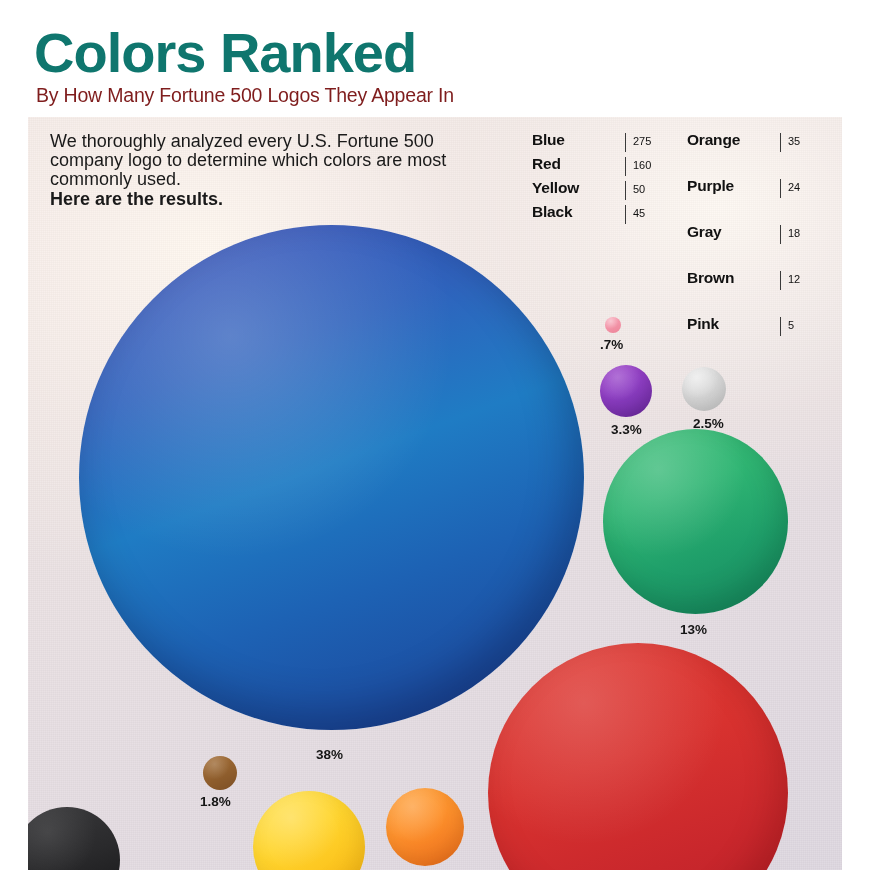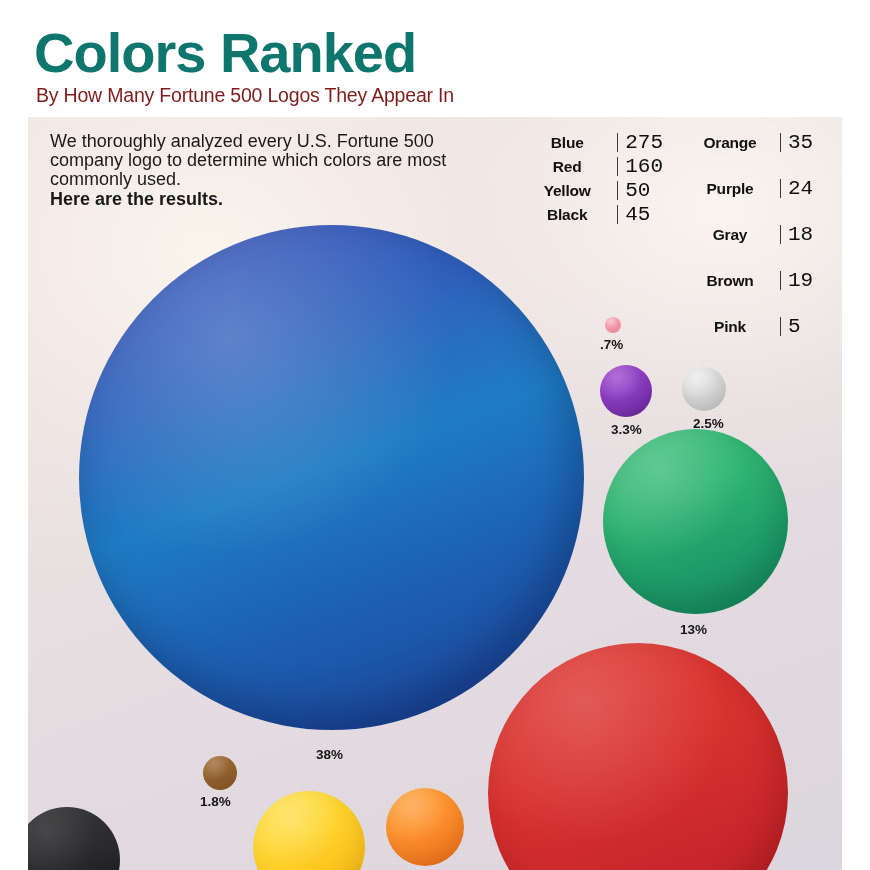--- a/index.html
+++ b/index.html
@@ -106,37 +106,36 @@
   }
   .legend-row {
     display: flex;
     align-items: baseline;
     height: 24px;
   }
   .legend-label {
     font-weight: bold;
     font-size: 15.5px;
     color: #111111;
-    text-align: center;
+    text-align: left;
     width: 86px;
     padding-right: 7px;
     letter-spacing: -0.2px;
   }
   .legend-sep {
     width: 1px;
     align-self: stretch;
     background: #3a3a3a;
     margin: 2px 0 3px 0;
   }
   .legend-value {
-    font-size: 21px;
+    font-size: 11px;
     color: #111111;
     padding-left: 7px;
     min-width: 30px;
-    font-family: Liberation Mono, monospace;
   }
 
   
   .bubble {
     position: absolute;
     border-radius: 50%;
     z-index: 2;
   }
   .bubble-label {
     position: absolute;
@@ -260,21 +259,21 @@
           <div class="legend-value">24</div>
         </div>
         <div class="legend-row">
           <div class="legend-label">Gray</div>
           <div class="legend-sep"></div>
           <div class="legend-value">18</div>
         </div>
         <div class="legend-row">
           <div class="legend-label">Brown</div>
           <div class="legend-sep"></div>
-          <div class="legend-value">19</div>
+          <div class="legend-value">12</div>
         </div>
         <div class="legend-row">
           <div class="legend-label">Pink</div>
           <div class="legend-sep"></div>
           <div class="legend-value">5</div>
         </div>
       </div>
     </div>
 
     <div class="bubble b-blue" style="left:51px;  top:108px; width:505px; height:505px;"></div>

